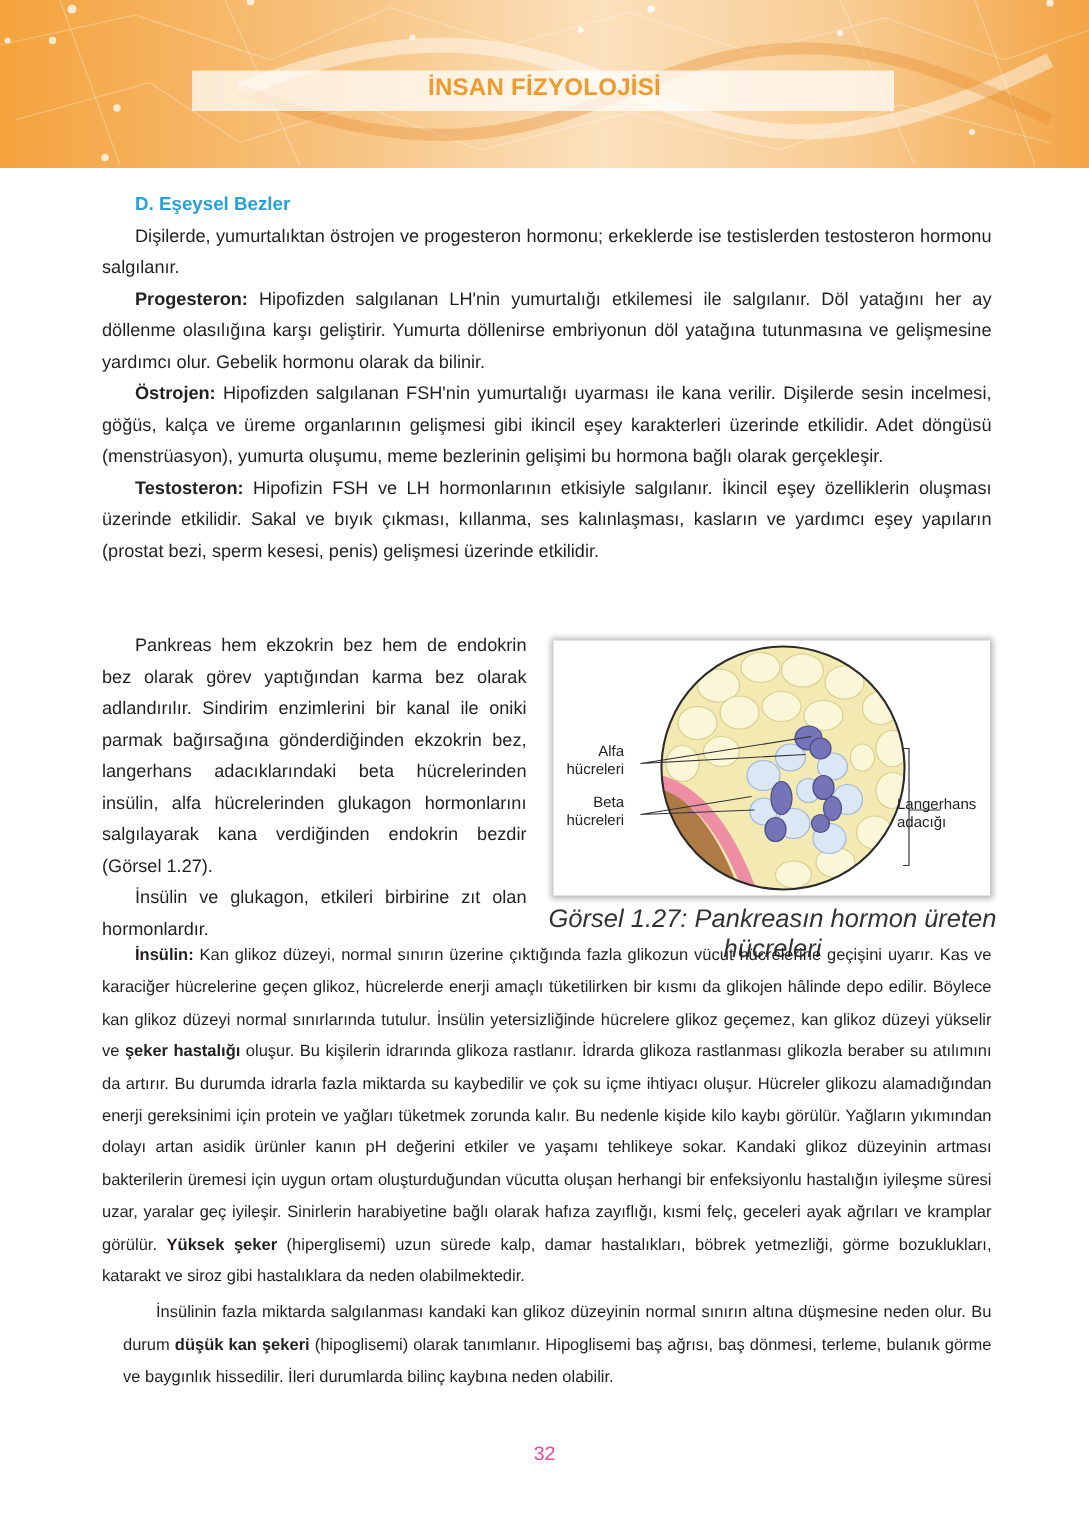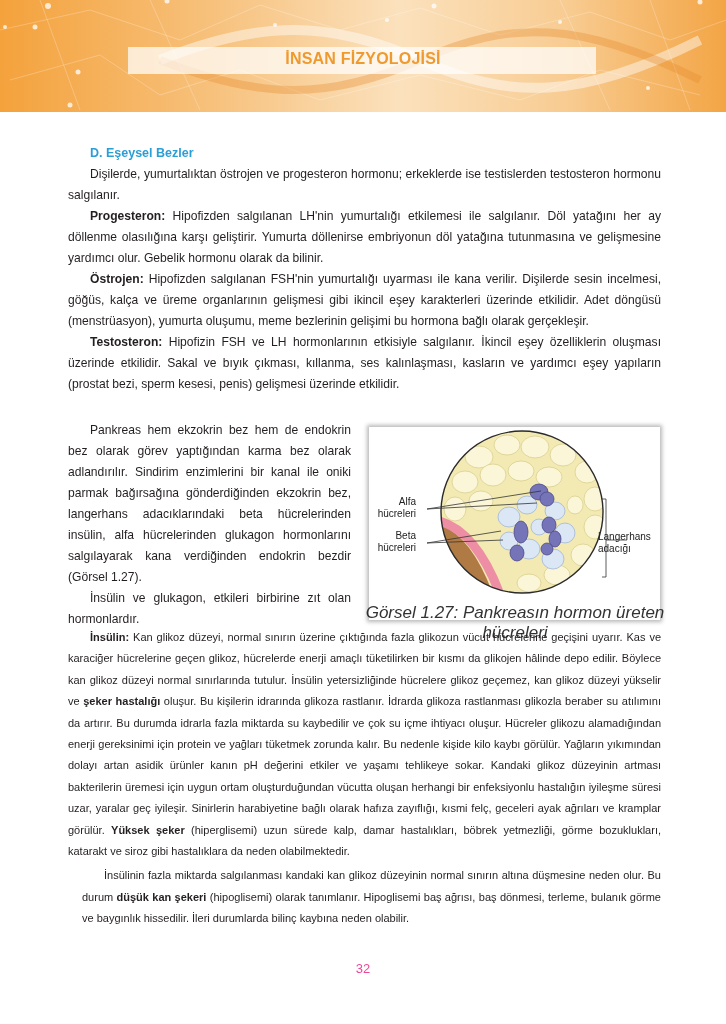--- a/index.html
+++ b/index.html
@@ -15,29 +15,29 @@
   .banner svg { position: absolute; left: 0; top: 0; }
   .banner-band {
     position: absolute; left: 128px; top: 47px; width: 468px; height: 27px;
     background: rgba(255,255,255,0.72);
   }
   .banner-title {
     position: absolute; left: 0; top: 50px; width: 726px; text-align: center;
     font-weight: bold; font-size: 16px; letter-spacing: 0.2px; color: #ef9a2e;
   }
 
-  .content { position: absolute; left: 68px; top: 143px; width: 593px; font-size: 12.1px; line-height: 21px; }
+  .content { position: absolute; left: 68px; top: 126px; width: 593px; font-size: 12.1px; line-height: 21px; }
   .h { color: #2a9fd6; font-weight: bold; font-size: 12.5px; padding-left: 22px; height: 21px; }
   p { text-align: justify; text-indent: 22px; }
   b { font-weight: bold; }
 
   .float-text { position: absolute; left: 68px; top: 420px; width: 283px; font-size: 12.1px; line-height: 21px; }
 
   .figure {
-    position: absolute; left: 369px; top: 427px; width: 291px; height: 193px;
+    position: absolute; left: 369px; top: 427px; width: 291px; height: 170px;
     background: #ffffff;
     box-shadow: 0 0 4px 2px rgba(0,0,0,0.28);
   }
   .caption {
     position: absolute; left: 365px; top: 603px; width: 300px; text-align: center;
     font-style: italic; font-size: 17px; color: #333;
   }
   .fig-label { position: absolute; font-size: 10px; line-height: 12px; color: #222; text-align: right; }
 
   .lower { position: absolute; left: 68px; top: 627px; width: 593px; font-size: 11px; line-height: 21.4px; }

